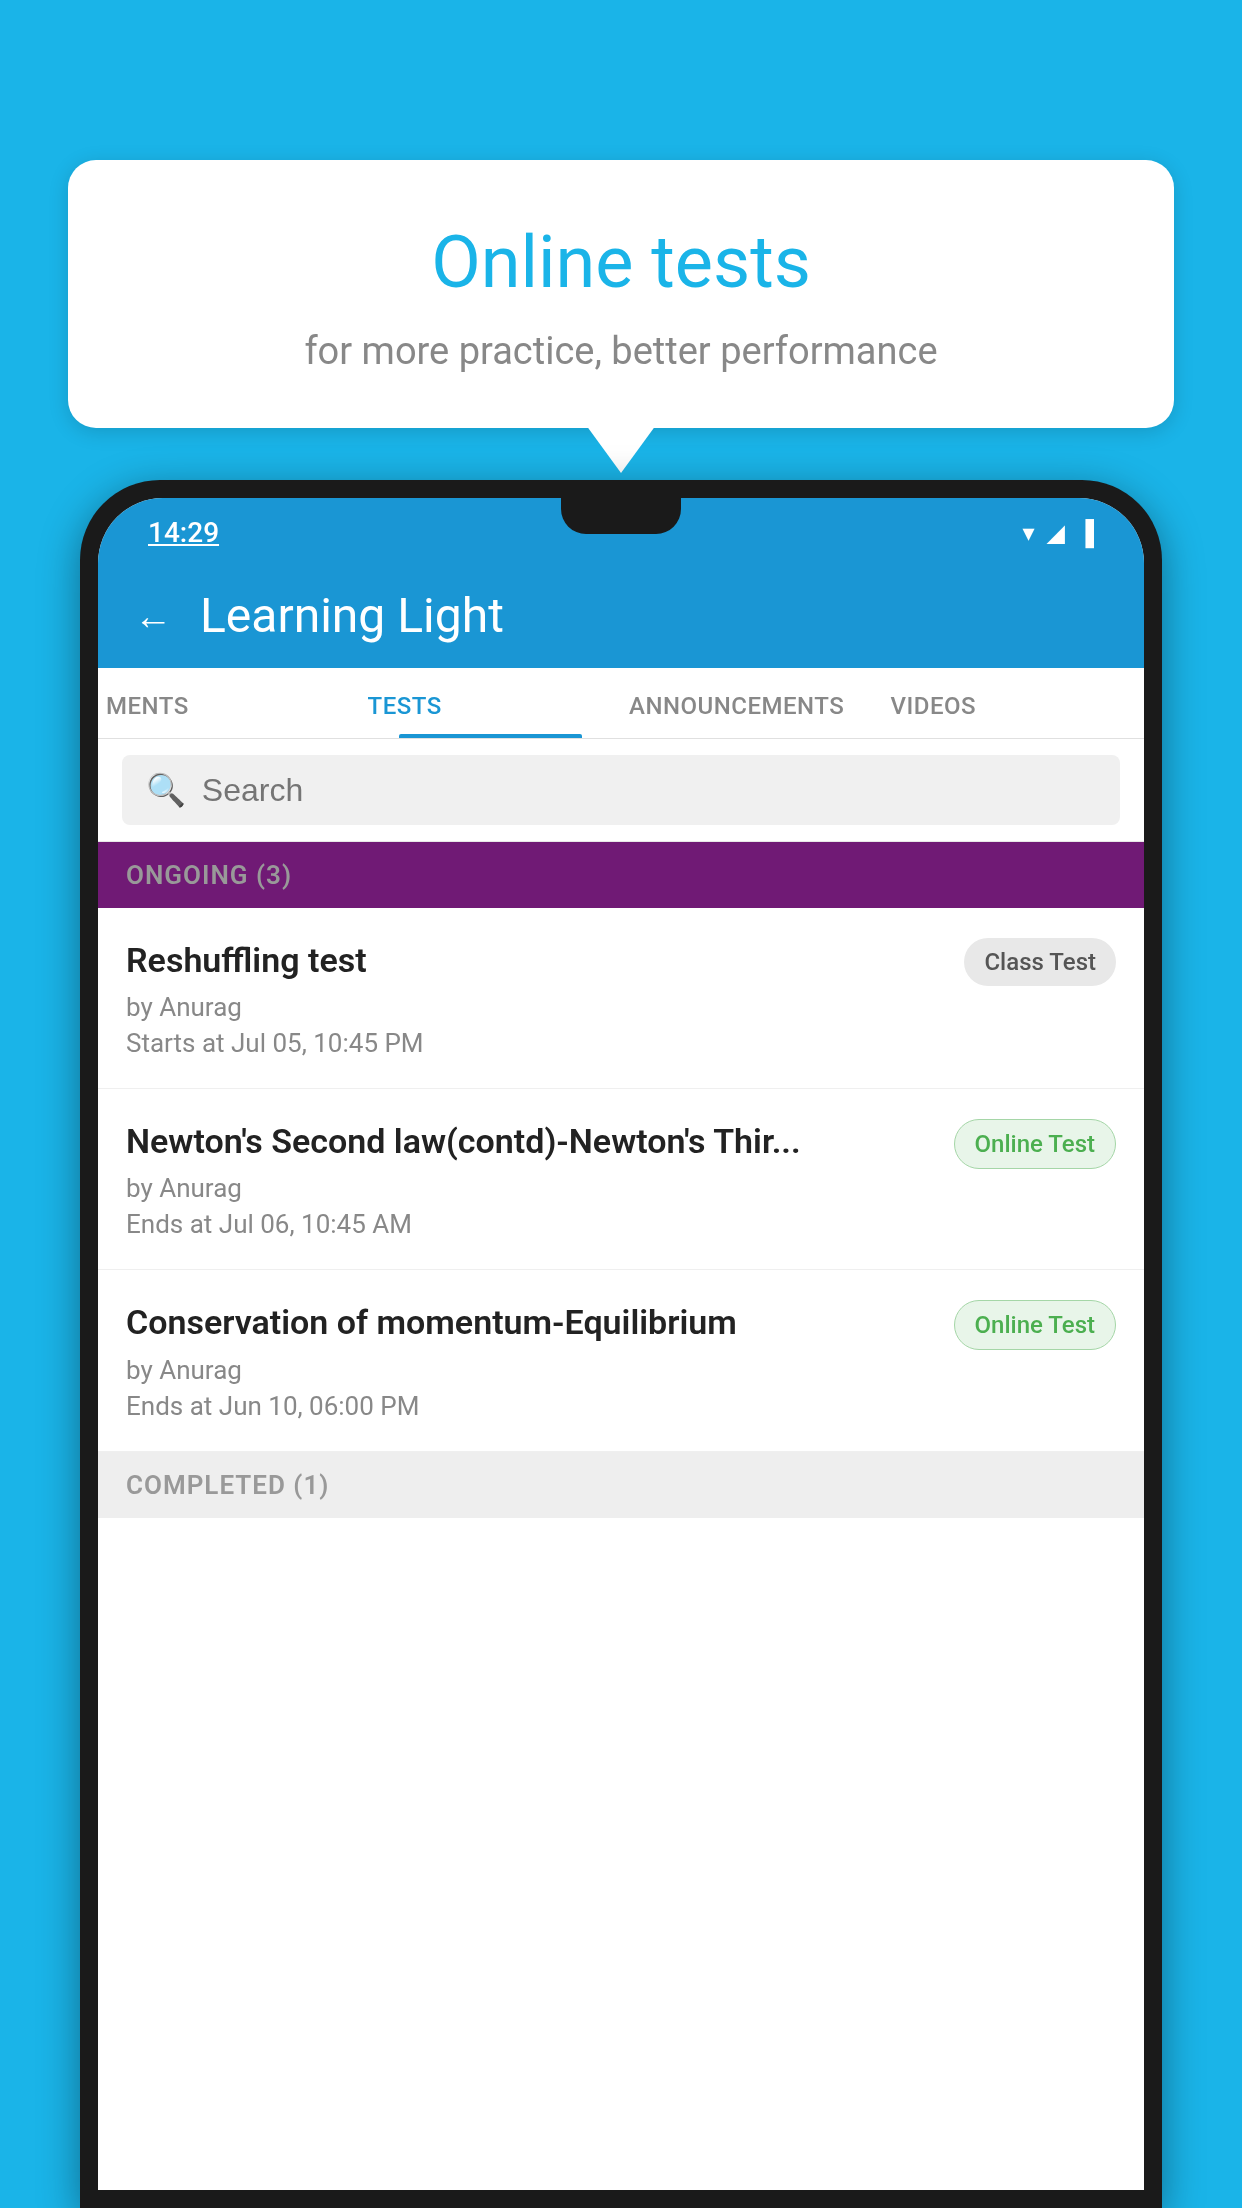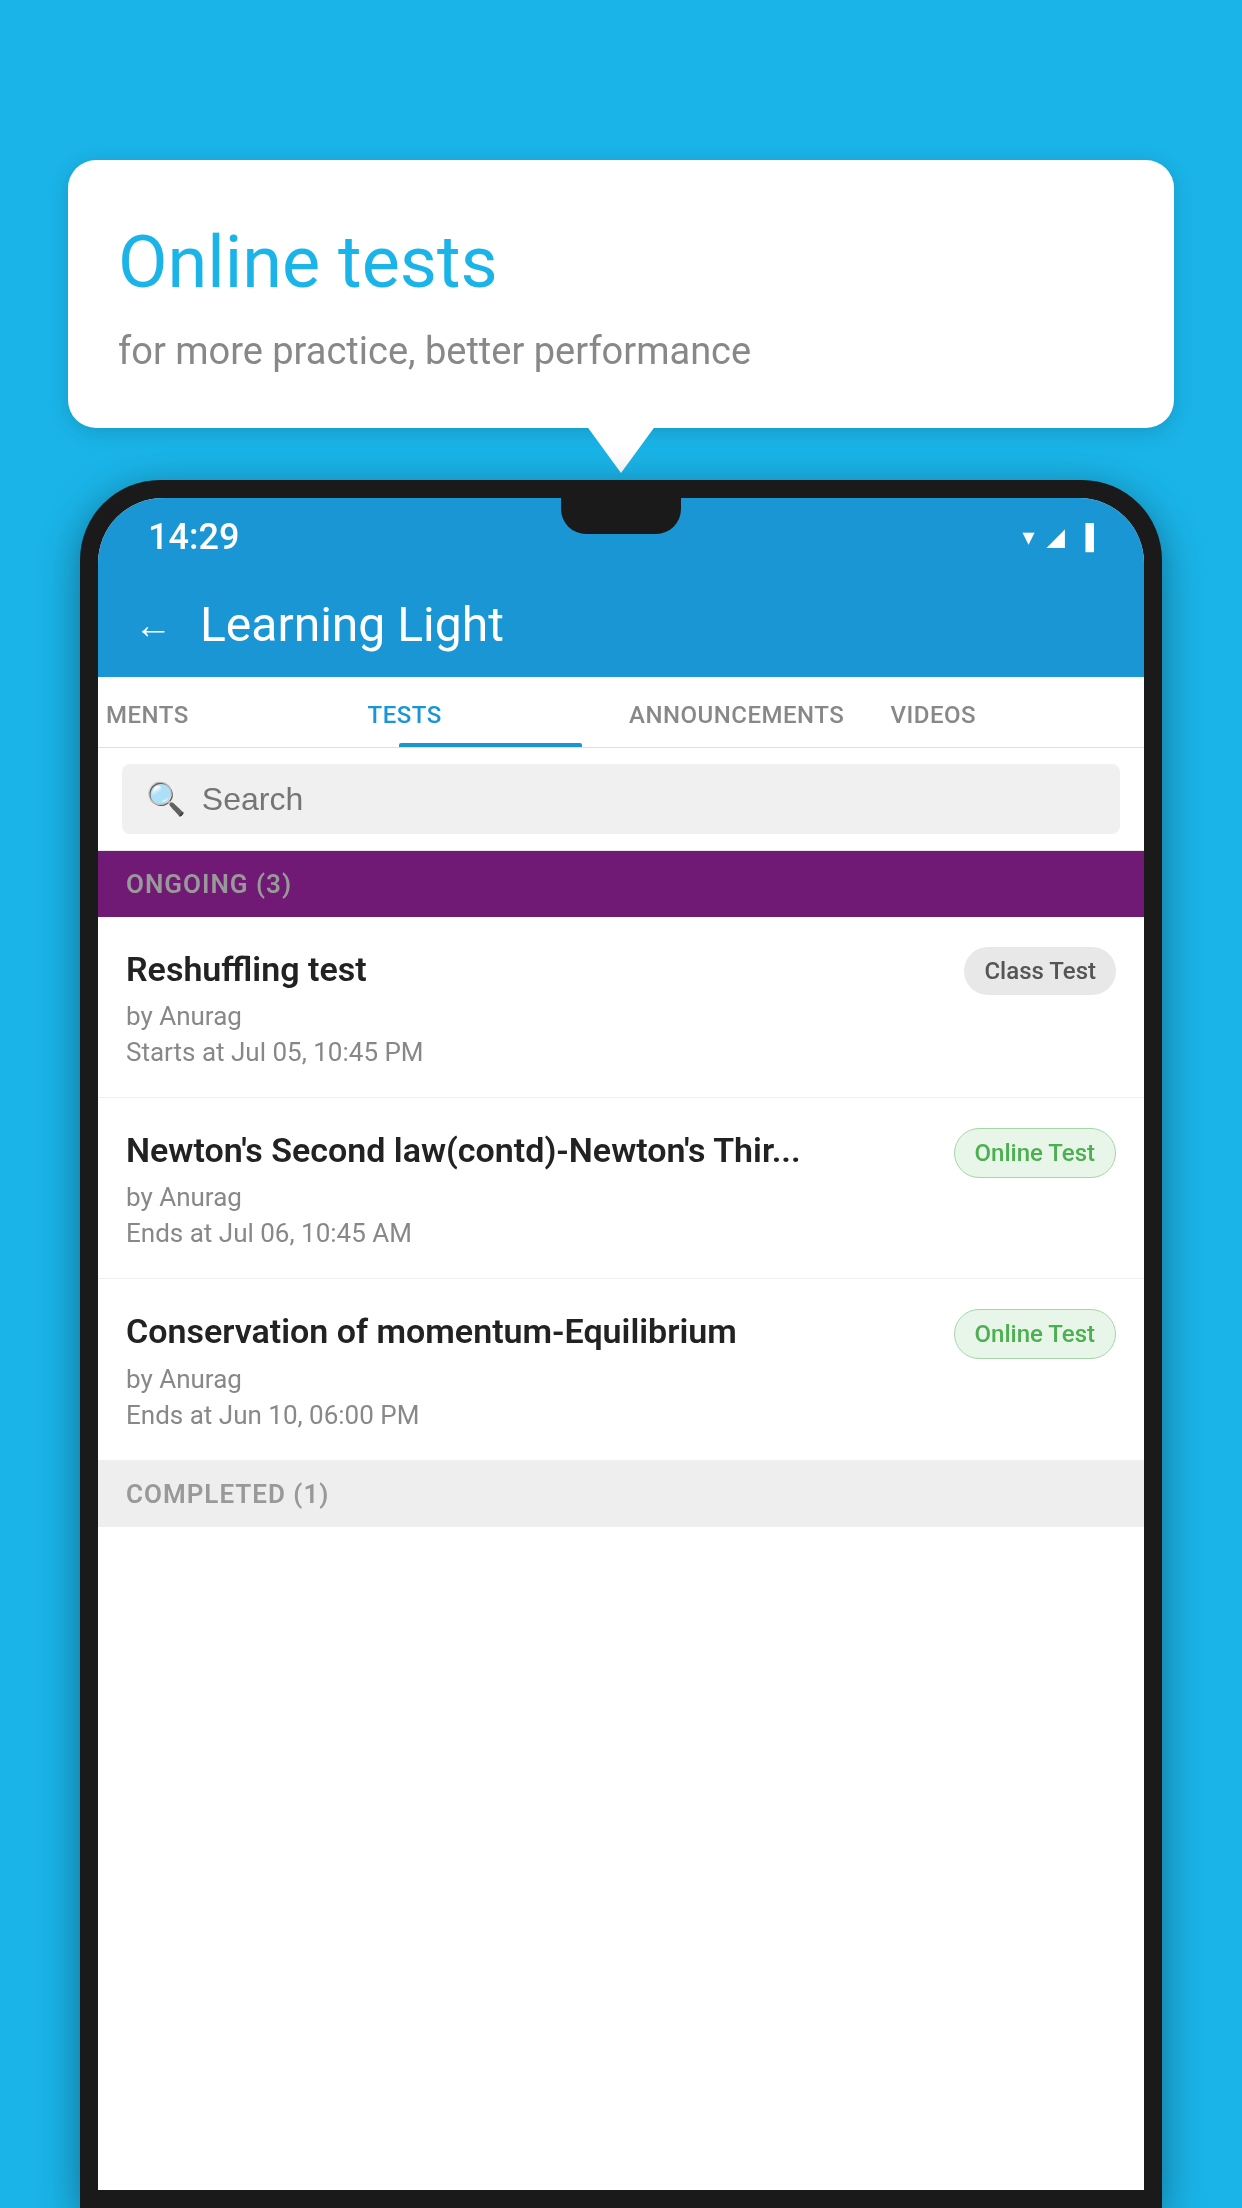--- a/index.html
+++ b/index.html
@@ -15,20 +15,21 @@
 
     
     .speech-bubble {
       position: absolute;
       top: 160px;
       left: 68px;
       right: 68px;
       background: white;
       border-radius: 28px;
       padding: 60px 50px 55px;
+      text-align: center;
       box-shadow: 0 4px 20px rgba(0,0,0,0.15);
     }
 
     .speech-bubble::after {
       content: '';
       position: absolute;
       bottom: -45px;
       left: 50%;
       transform: translateX(-50%);
       width: 0;
@@ -77,22 +78,23 @@
     .status-bar {
       background: #1a96d4;
       padding: 18px 50px 14px;
       display: flex;
       justify-content: space-between;
       align-items: center;
     }
 
     .status-time {
       color: white;
-      font-size: 36px;
+      font-size: 28px;
       font-weight: 500;
+      text-decoration: underline;
     }
 
     .status-icons {
       display: flex;
       align-items: center;
       gap: 12px;
     }
 
     .status-icons span {
       color: white;

